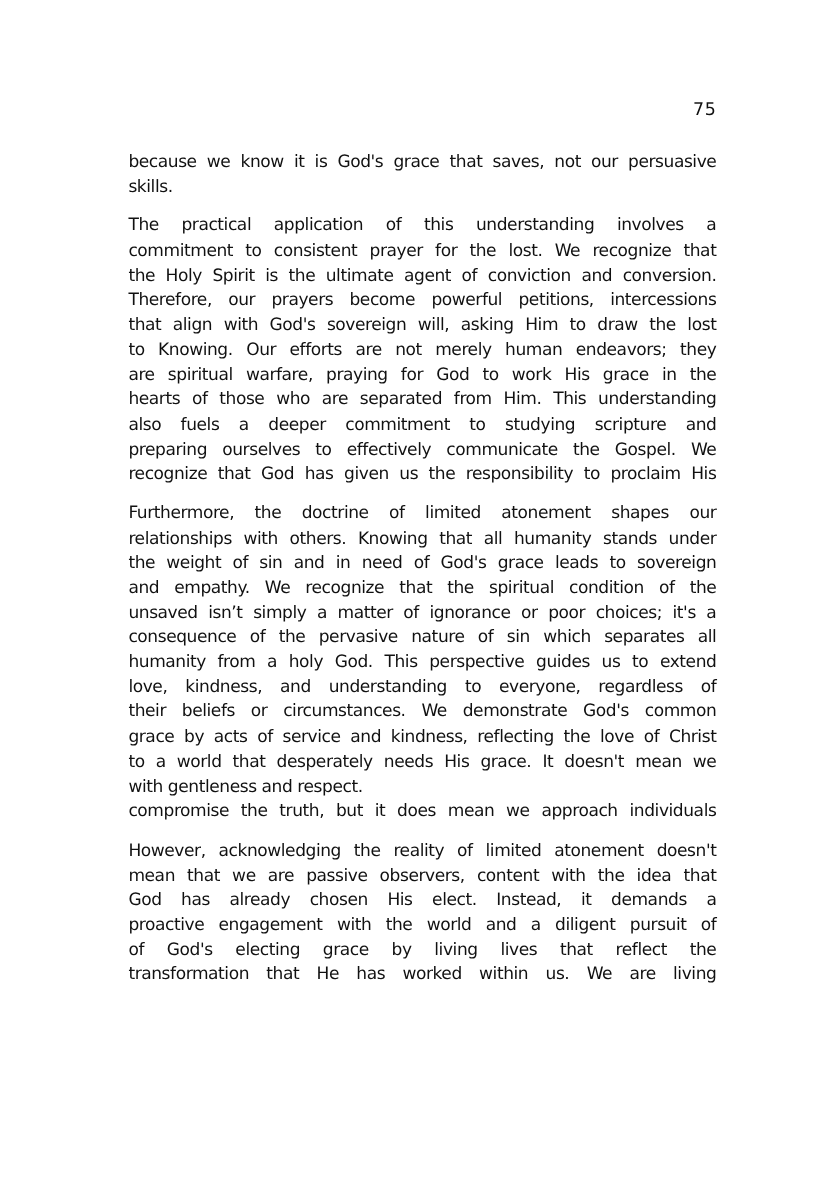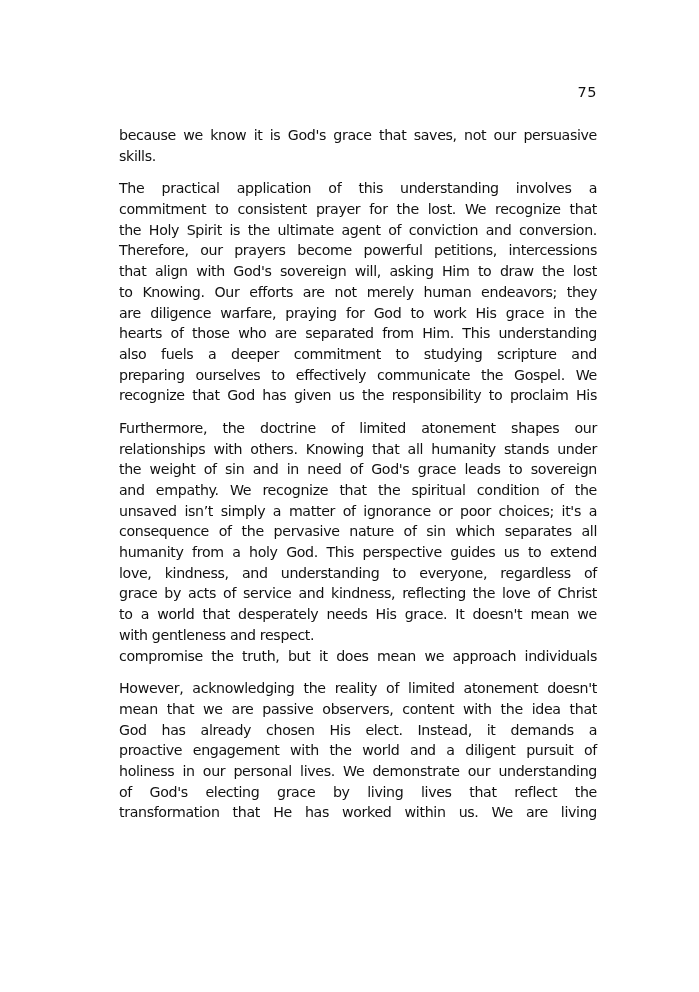--- a/index.html
+++ b/index.html
@@ -7,21 +7,21 @@
     .page-number {
       position: absolute; top: 84px; right: 102px;
       font-family: "DejaVu Sans", sans-serif; font-size: 14.5px; color: #111;
       letter-spacing: 0.5px;
     }
     .body-text {
       position: absolute; left: 103px; top: 125px; width: 494px;
       font-family: "DejaVu Sans", sans-serif; font-size: 14.2px; color: #111;
       letter-spacing: -0.35px;
     }
-    .para { margin: 0 0 12px 16px; }
+    .para { margin: 0 0 12px 4px; }
     .line {
       display: block; height: 20.7px; line-height: 20.7px;
       text-align: justify; text-align-last: justify; white-space: nowrap;
     }
     .line.last { text-align-last: left; }
   </style>
 </head>
 <body>
 
 <div class="page-number">75</div>
@@ -31,42 +31,42 @@
       <span class="line">because we know it is God's grace that saves, not our persuasive</span>
       <span class="line last">skills.</span>
     </div>
     <div class="para">
       <span class="line">The practical application of this understanding involves a</span>
       <span class="line">commitment to consistent prayer for the lost. We recognize that</span>
       <span class="line">the Holy Spirit is the ultimate agent of conviction and conversion.</span>
       <span class="line">Therefore, our prayers become powerful petitions, intercessions</span>
       <span class="line">that align with God's sovereign will, asking Him to draw the lost</span>
       <span class="line">to Knowing. Our efforts are not merely human endeavors; they</span>
-      <span class="line">are diligence warfare, praying for God to work His grace in the</span>
+      <span class="line">are spiritual warfare, praying for God to work His grace in the</span>
       <span class="line">hearts of those who are separated from Him. This understanding</span>
       <span class="line">also fuels a deeper commitment to studying scripture and</span>
       <span class="line">preparing ourselves to effectively communicate the Gospel. We</span>
       <span class="line">recognize that God has given us the responsibility to proclaim His</span>
     </div>
     <div class="para">
       <span class="line">Furthermore, the doctrine of limited atonement shapes our</span>
       <span class="line">relationships with others. Knowing that all humanity stands under</span>
       <span class="line">the weight of sin and in need of God's grace leads to sovereign</span>
       <span class="line">and empathy. We recognize that the spiritual condition of the</span>
       <span class="line">unsaved isn’t simply a matter of ignorance or poor choices; it's a</span>
       <span class="line">consequence of the pervasive nature of sin which separates all</span>
       <span class="line">humanity from a holy God. This perspective guides us to extend</span>
       <span class="line">love, kindness, and understanding to everyone, regardless of</span>
+      <span class="line">their beliefs or circumstances. We demonstrate God's common</span>
       <span class="line">grace by acts of service and kindness, reflecting the love of Christ</span>
       <span class="line">to a world that desperately needs His grace. It doesn't mean we</span>
       <span class="line last">with gentleness and respect.</span>
       <span class="line">compromise the truth, but it does mean we approach individuals</span>
     </div>
     <div class="para">
       <span class="line">However, acknowledging the reality of limited atonement doesn't</span>
       <span class="line">mean that we are passive observers, content with the idea that</span>
       <span class="line">God has already chosen His elect. Instead, it demands a</span>
       <span class="line">proactive engagement with the world and a diligent pursuit of</span>
-      <span class="line">holiness in our personal lives. We demonstrate our understanding</span>
       <span class="line">of God's electing grace by living lives that reflect the</span>
       <span class="line">transformation that He has worked within us. We are living</span>
     </div>
   </div>
 
 </body></html>

